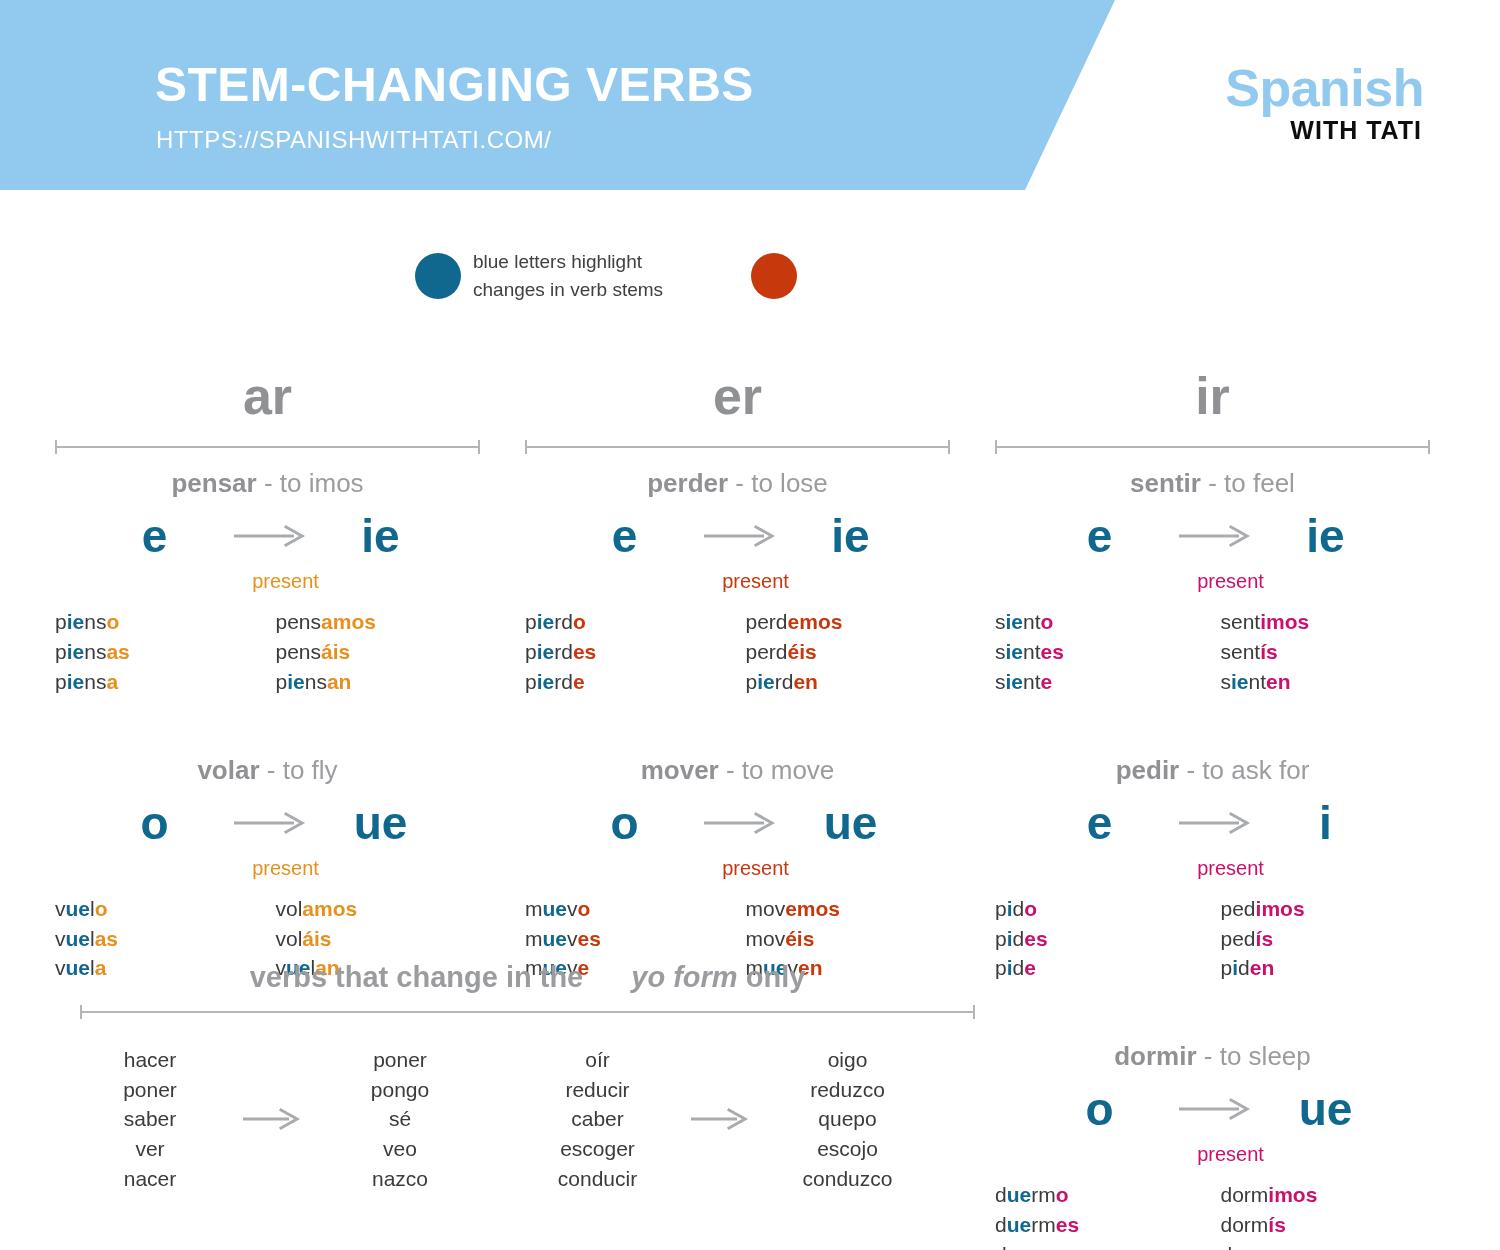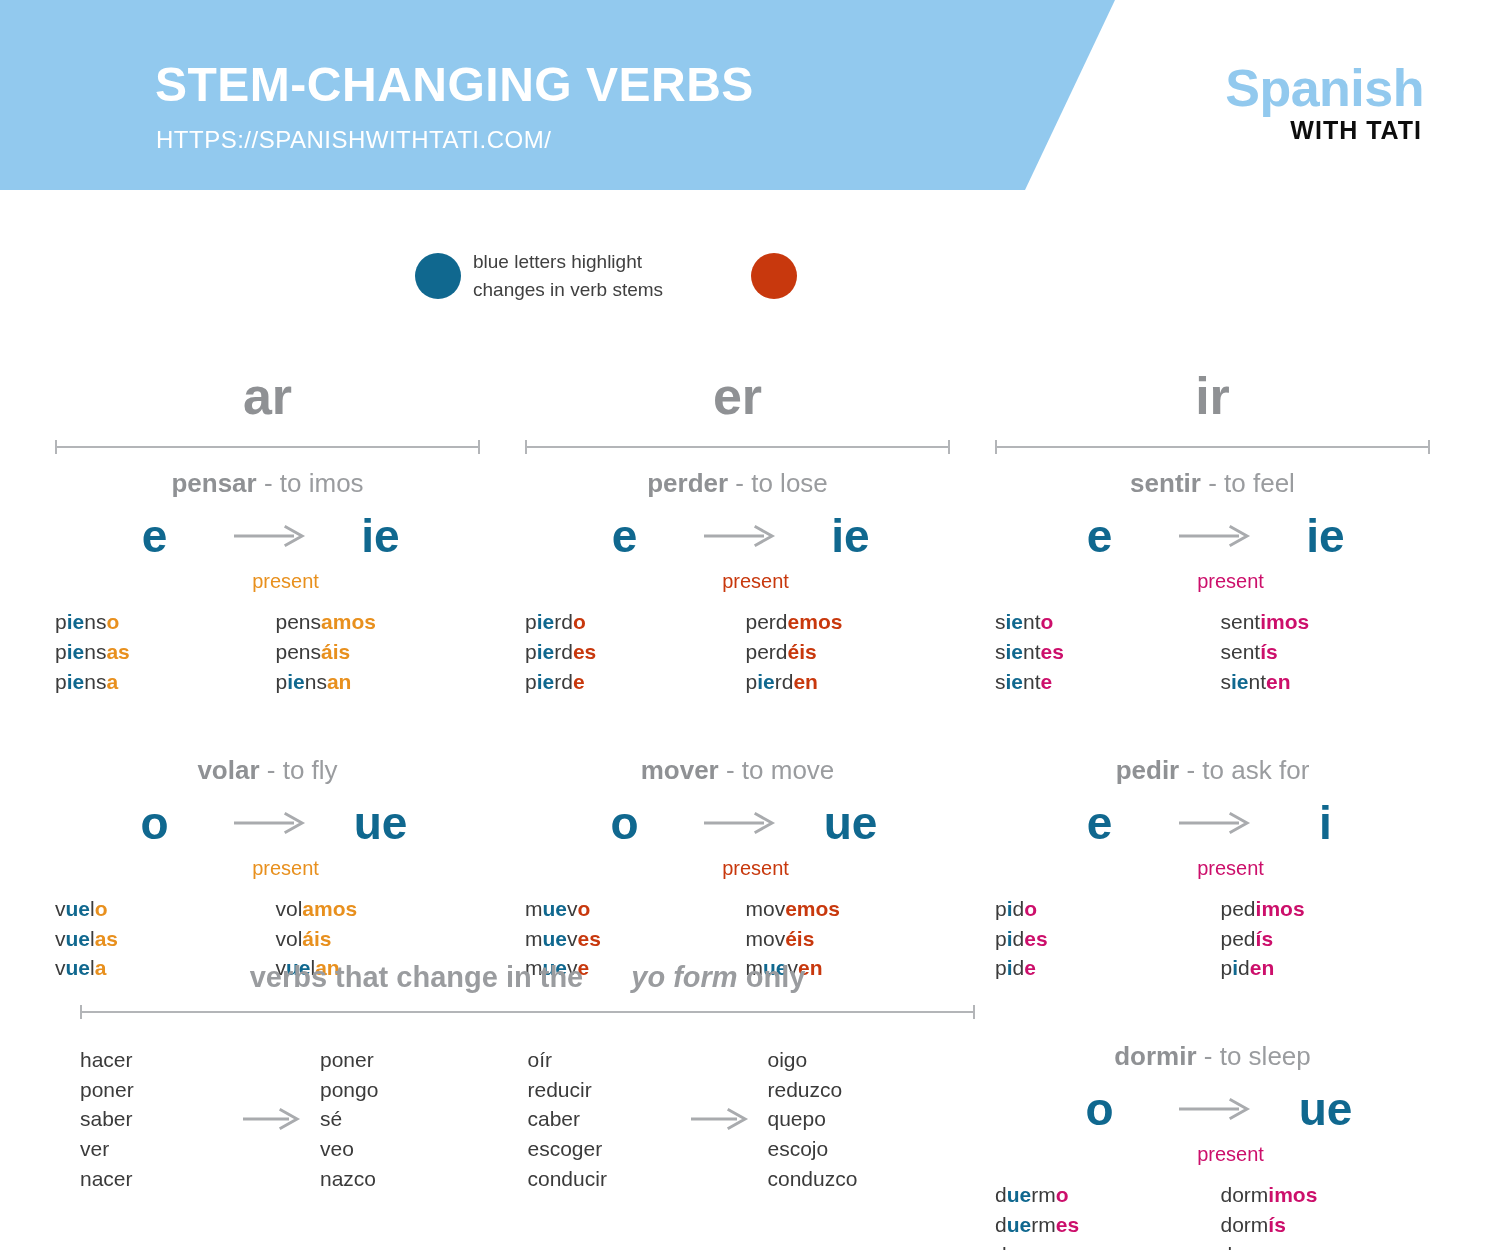--- a/index.html
+++ b/index.html
@@ -192,21 +192,21 @@
   .yo-section { position: absolute; left: 80px; top: 960px; width: 895px; }
   .yo-title {
     text-align: center;
     font-size: 29px;
     font-weight: bold;
     color: #9a9c9f;
     line-height: 1.2;
   }
   .yo-title i { font-style: italic; margin-left: 40px; }
   .yo-lists { display: flex; margin-top: 26px; }
-  .yo-group { display: flex; align-items: center; width: 50%; }
+  .yo-group { display: flex; align-items: center; width: 50%; text-align: center; }
   .yo-words {
     font-size: 21px;
     line-height: 1.42;
     color: #3b3b3b;
     font-weight: 300;
     width: 140px;
   }
   .yo-arrow { width: 100px; display: flex; justify-content: center; }
   .yo-words.out { width: 160px; }
 </style>

